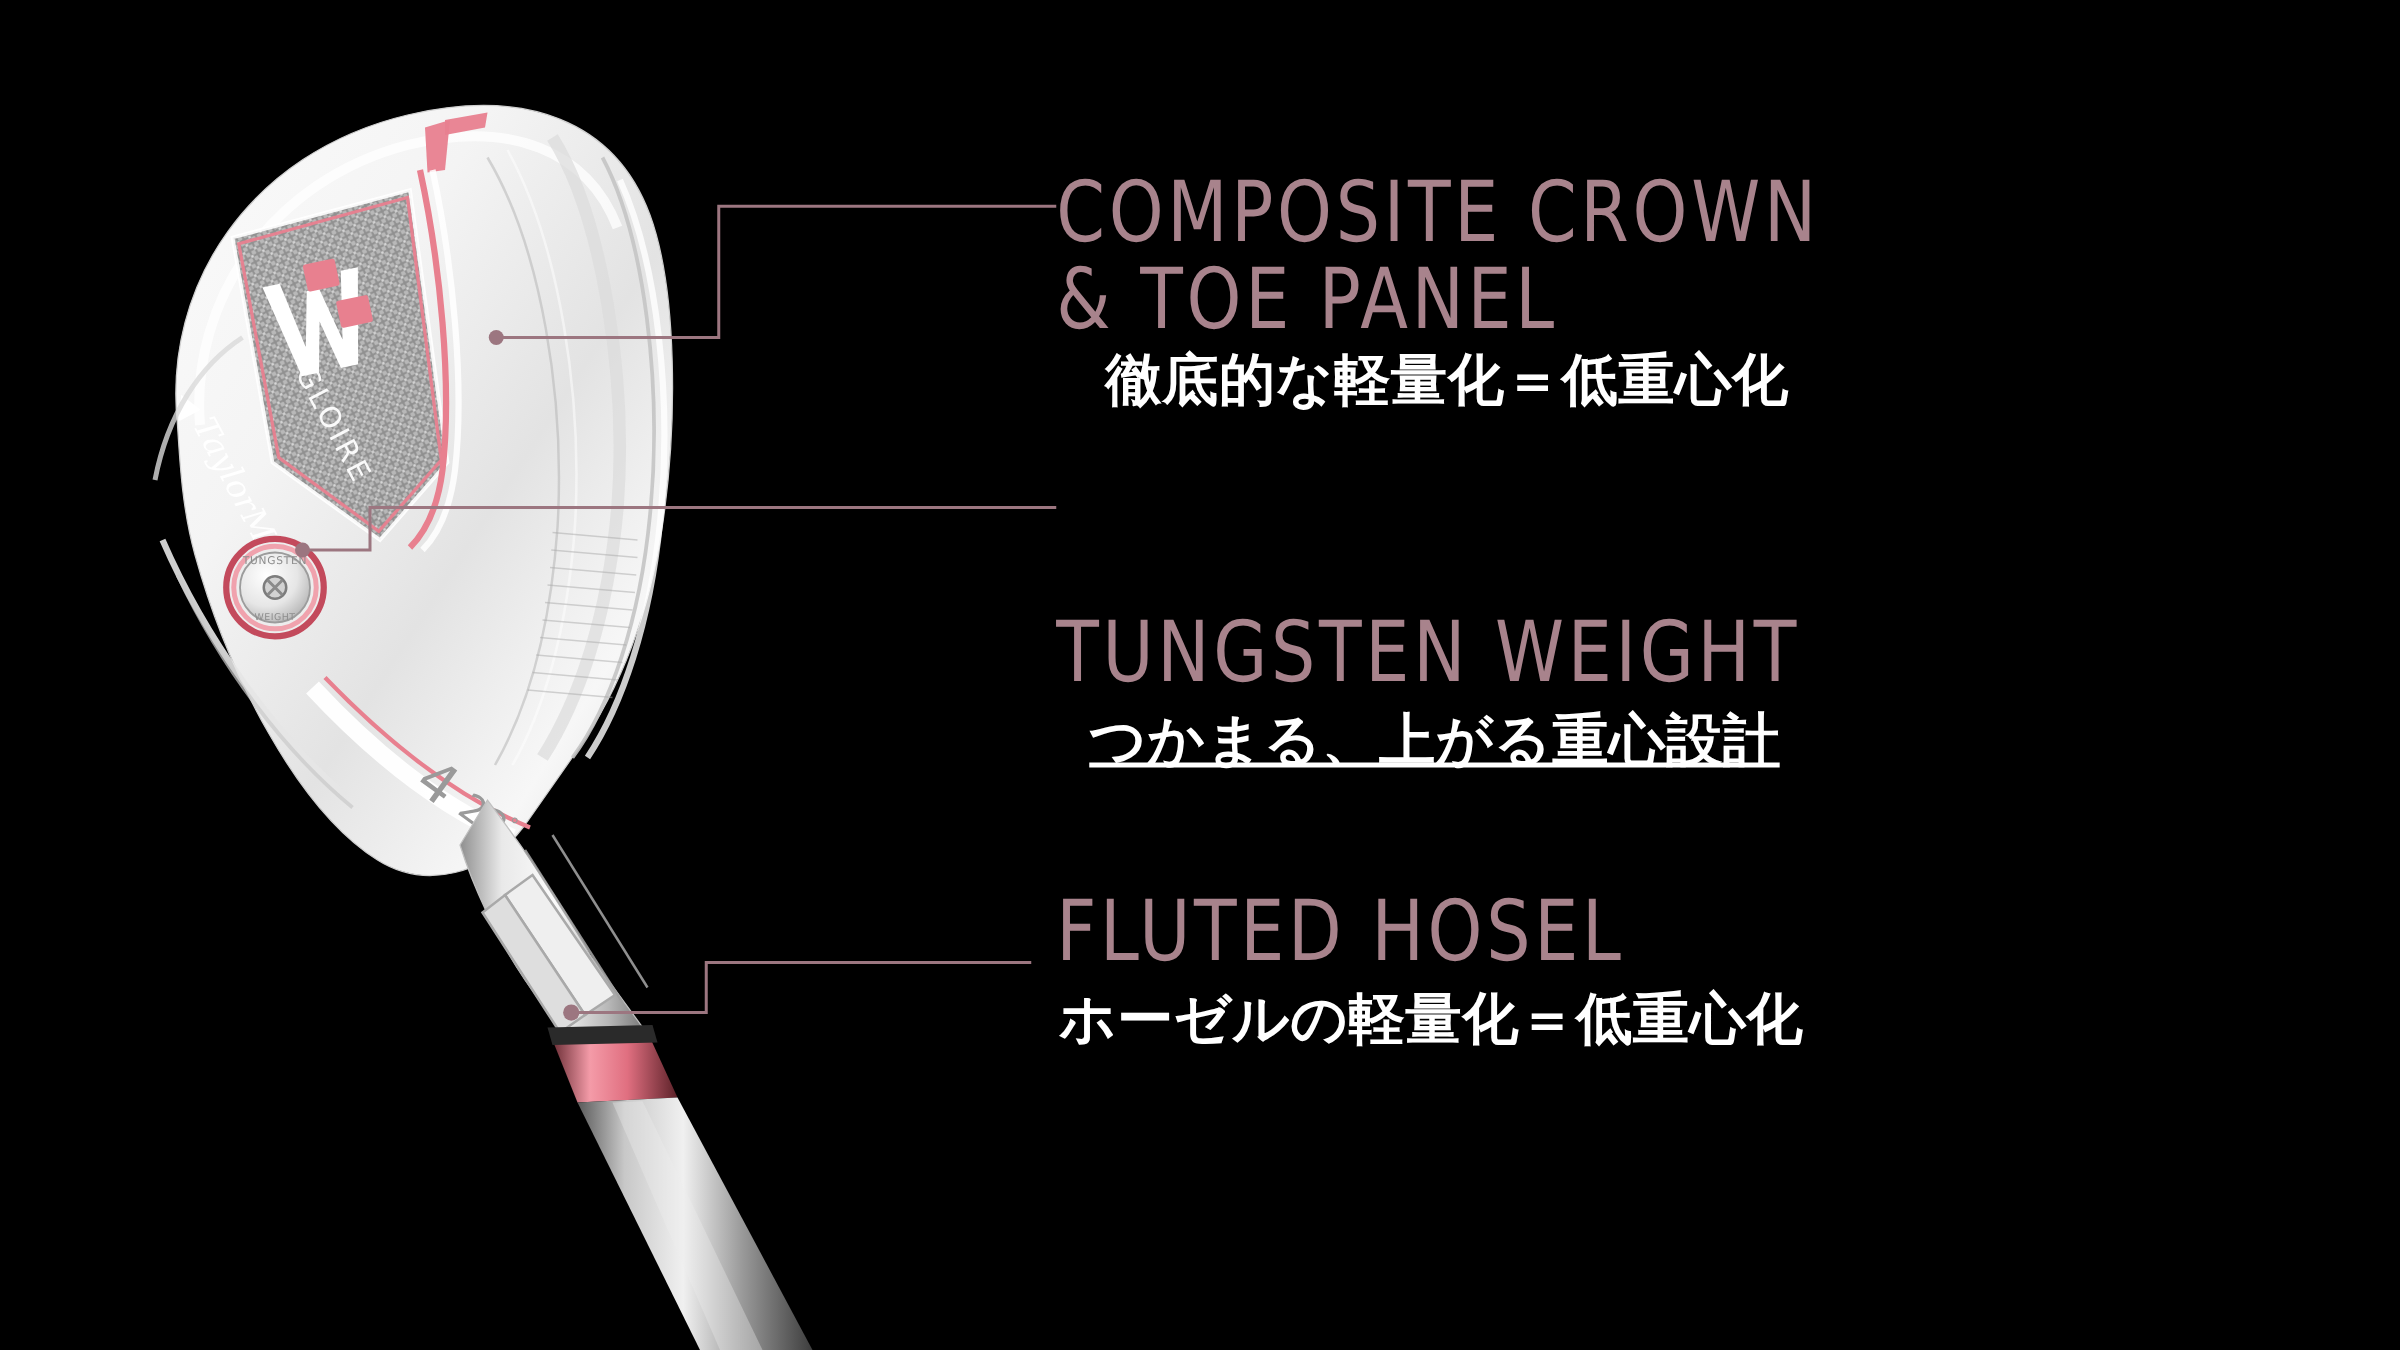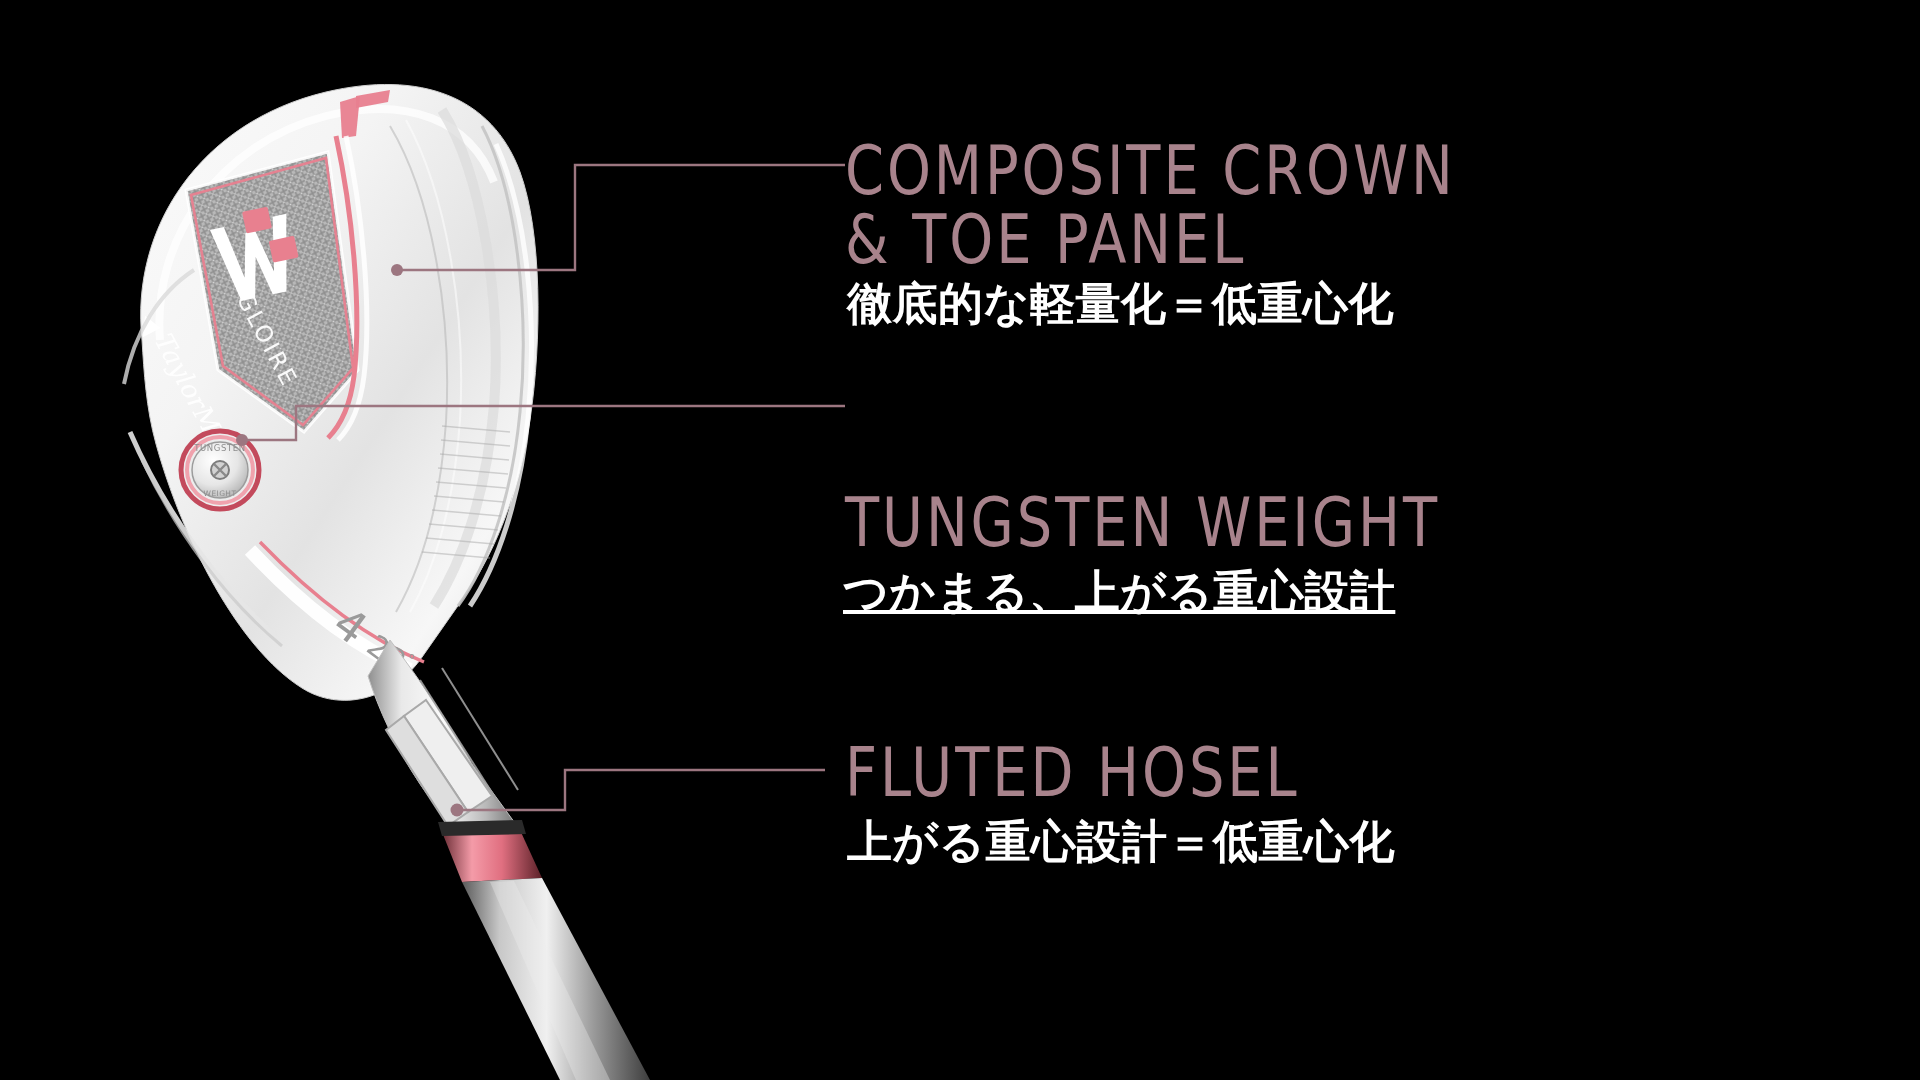--- a/index.html
+++ b/index.html
@@ -50,29 +50,30 @@
     transform-origin: left top;
   }
   .callout-sub {
     color: #ffffff;
     font-size: 45px;
     line-height: 1.1;
     letter-spacing: 0.5px;
     font-weight: 700;
     margin: 0;
     font-family: "DejaVu Sans", "Liberation Sans", sans-serif;
+    text-align: center;
   }
 
   #callout-1 { top: 104px; margin-top: 32px; }
   #callout-1 .callout-sub { margin-top: 24px; margin-left: 2px; }
 
   #callout-2 { top: 488px; }
   #callout-2 .callout-sub { margin-top: 20px; margin-left: -2px; text-decoration: underline; }
 
-  #callout-3 { top: 738px; }
+  #callout-3 { top: 711px; }
   #callout-3 .callout-sub { margin-top: 20px; margin-left: 2px; }
 
   
   .leader {
     position: absolute;
     pointer-events: none;
   }
   .leader svg { display: block; overflow: visible; }
 </style>
 </head>
@@ -281,16 +282,16 @@
     <p class="callout-sub">徹底的な軽量化＝低重心化</p>
   </div>
 
   <div class="callout" id="callout-2">
     <h2 class="callout-title">TUNGSTEN WEIGHT</h2>
     <p class="callout-sub">つかまる、上がる重心設計</p>
   </div>
 
   <div class="callout" id="callout-3">
     <h2 class="callout-title">FLUTED HOSEL</h2>
-    <p class="callout-sub">上がる重心設計＝低重心化</p>
+    <p class="callout-sub">ホーゼルの軽量化＝低重心化</p>
   </div>
 
 </div>
 
 </body></html>

